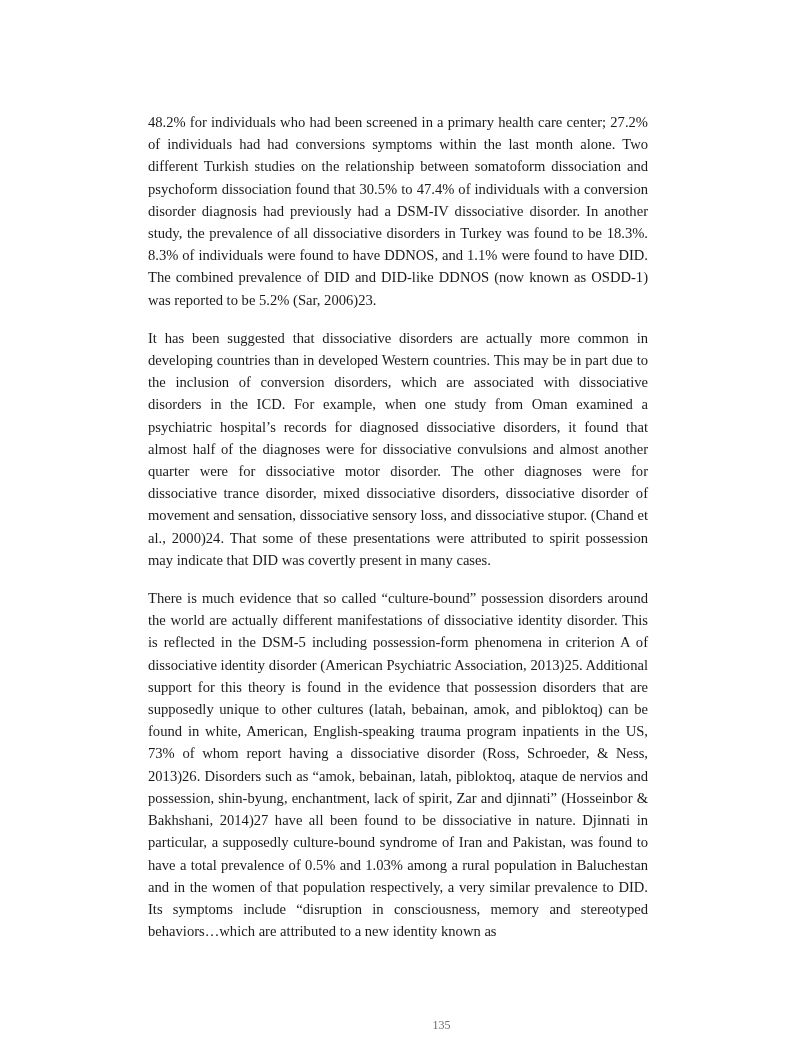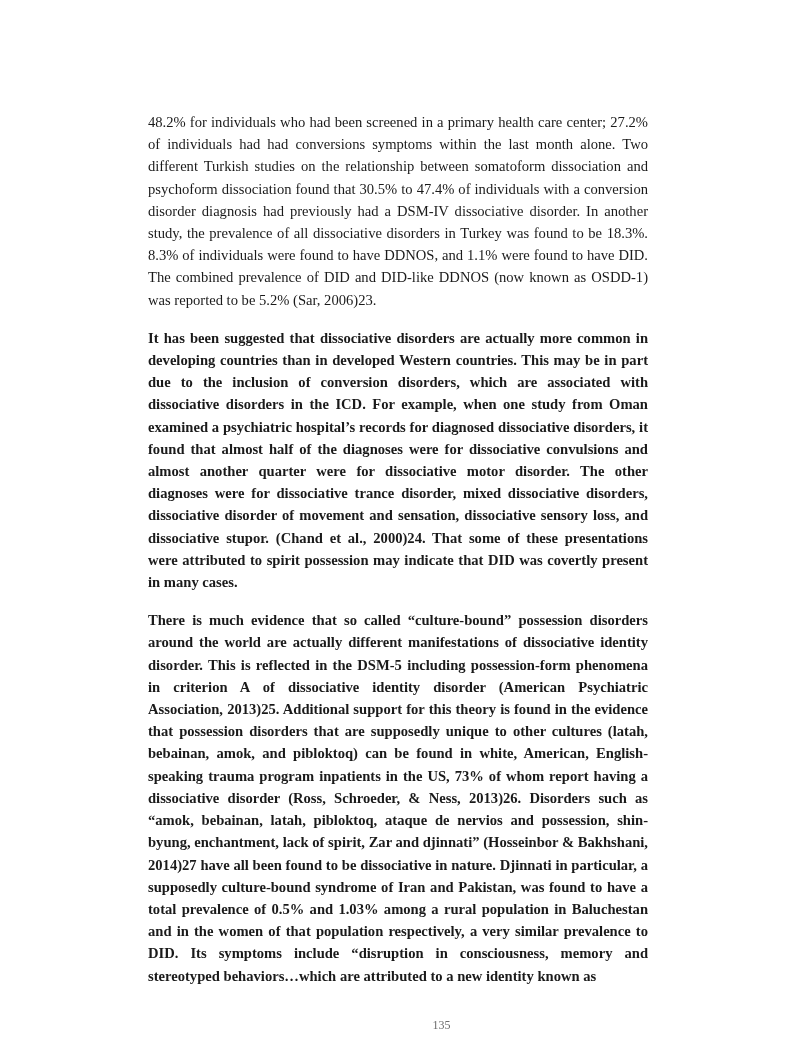--- a/index.html
+++ b/index.html
@@ -23,21 +23,20 @@
     }
     .para {
       margin: 16px;
       font-size: 14.6px;
       line-height: 22.2px;
       text-align: justify;
       text-justify: inter-word;
     }
     .para + .para {
       margin-top: 8.6px;
-      font-weight: bold;
     }
     .page-number {
       position: absolute;
       left: 0;
       width: 795px;
       top: 1018px;
       text-align: center;
       font-size: 12px;
       color: #6b6b6b;
       font-family: "Liberation Serif", "DejaVu Serif", serif;

